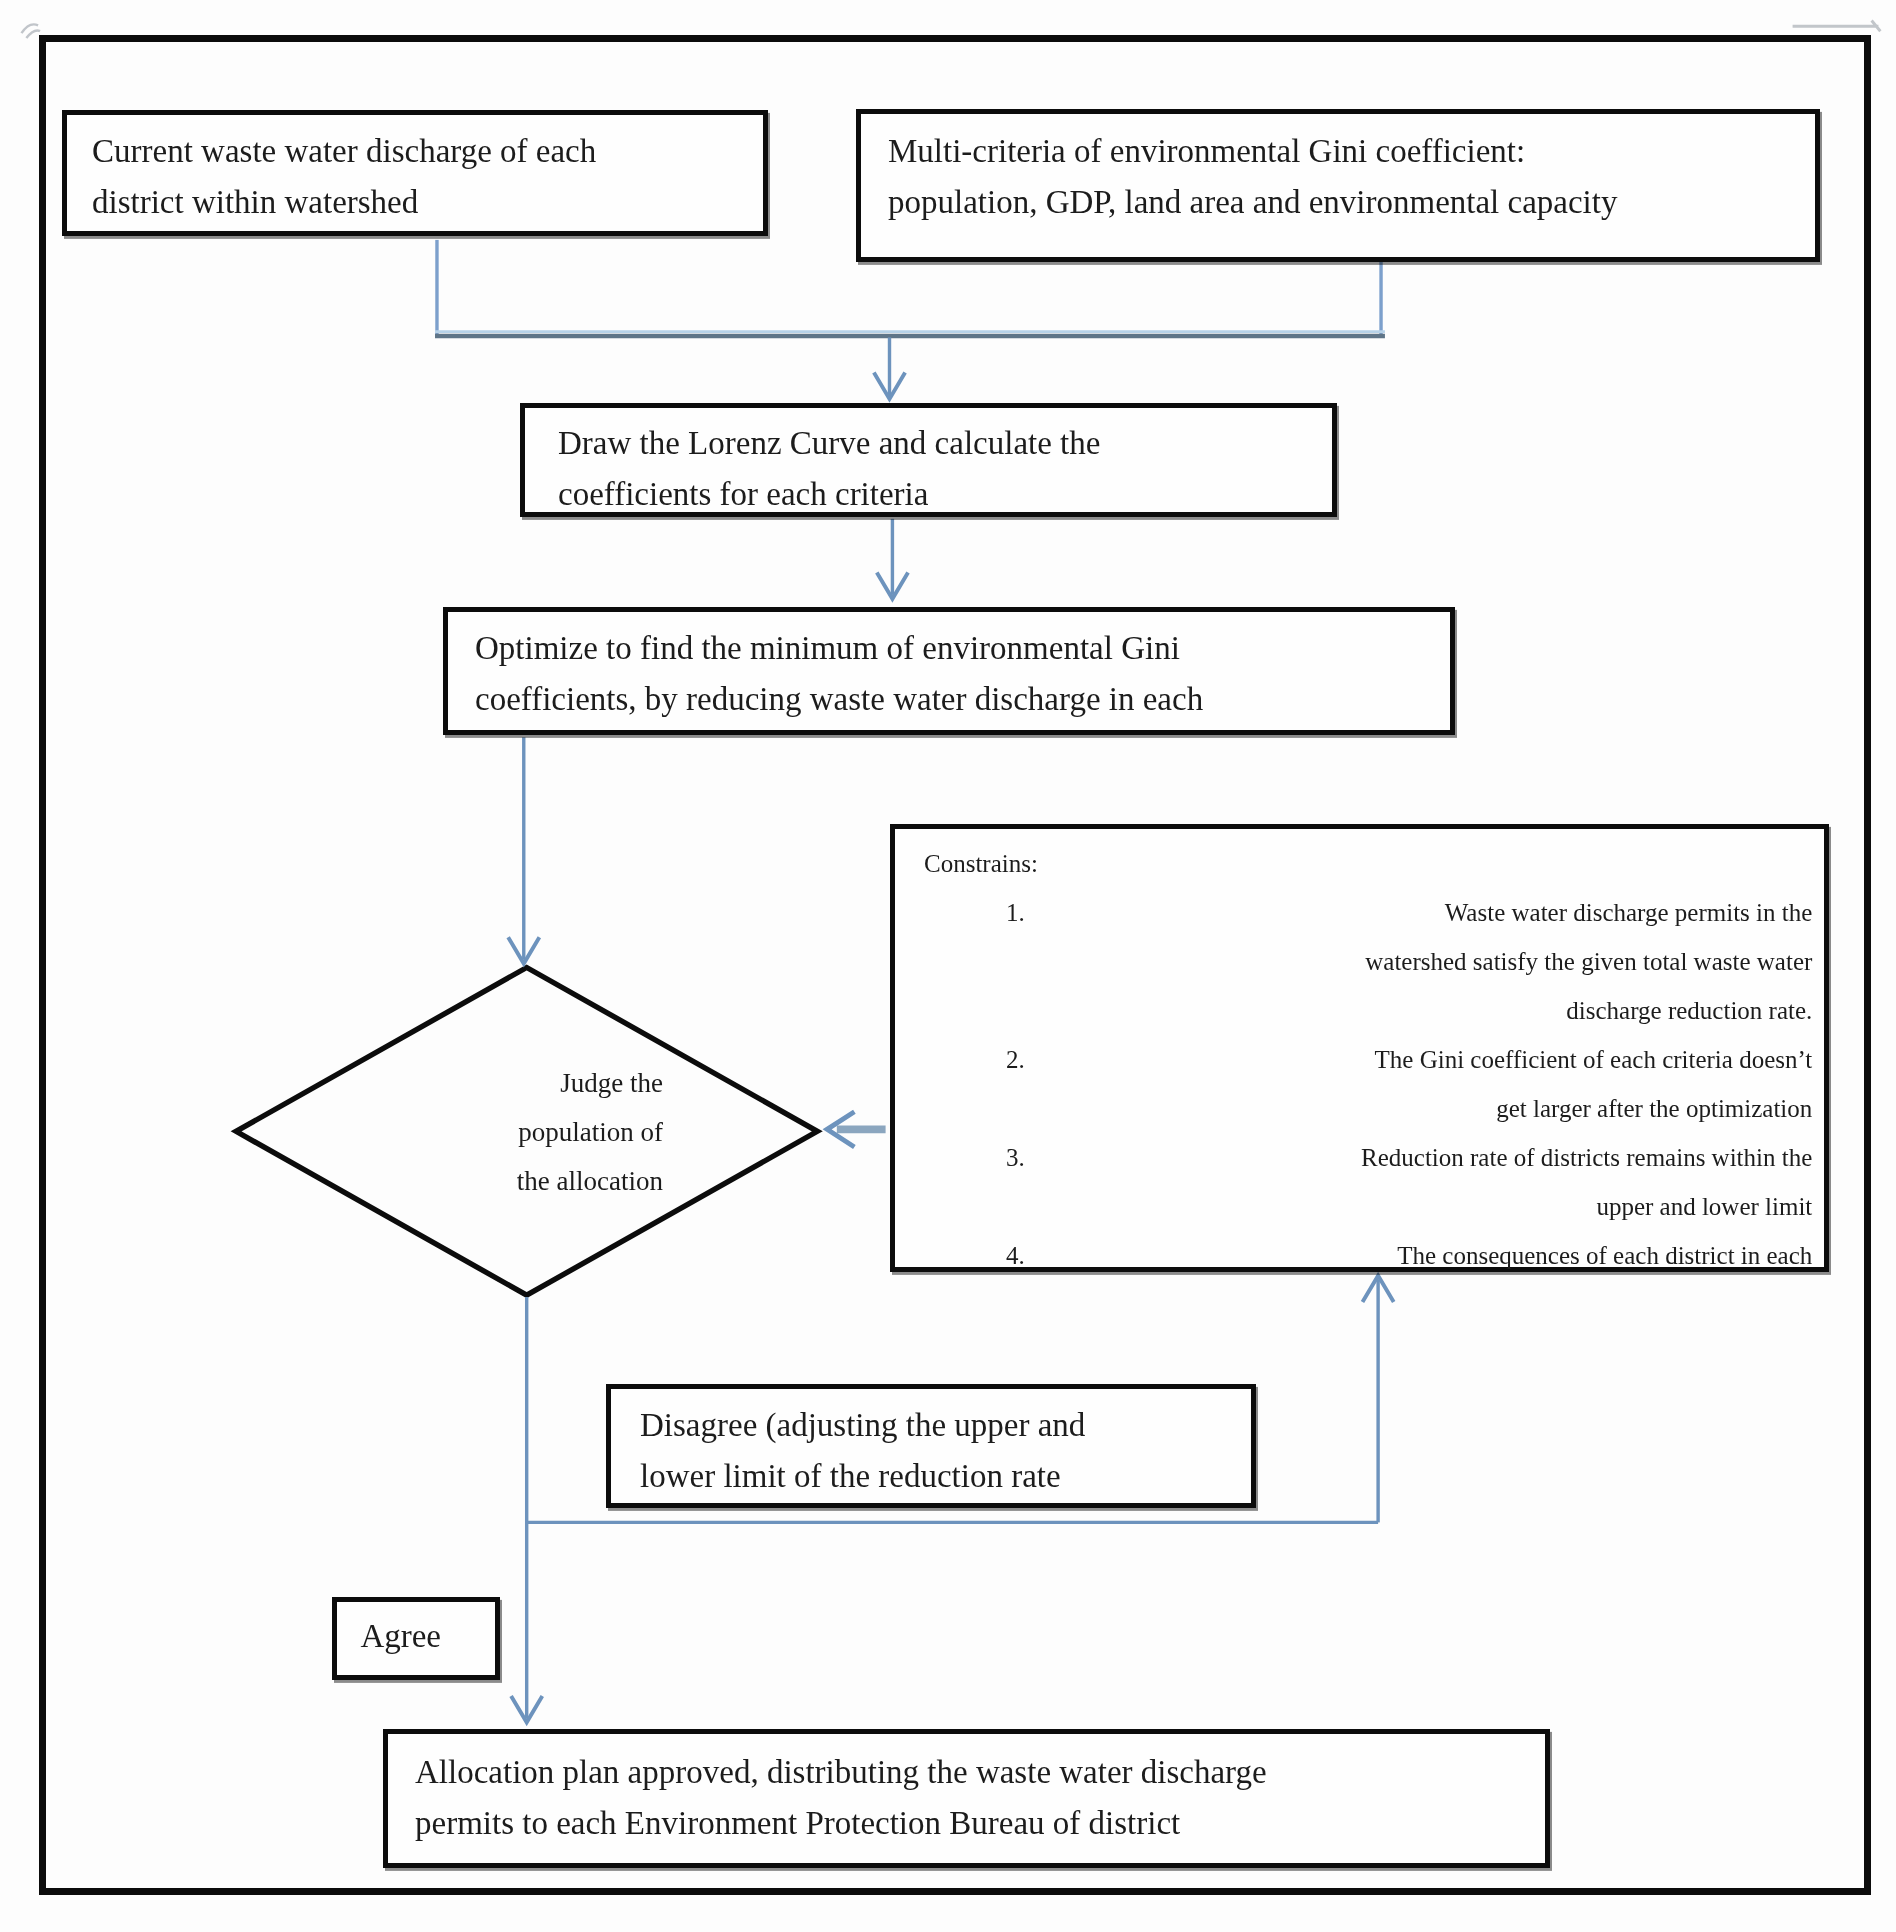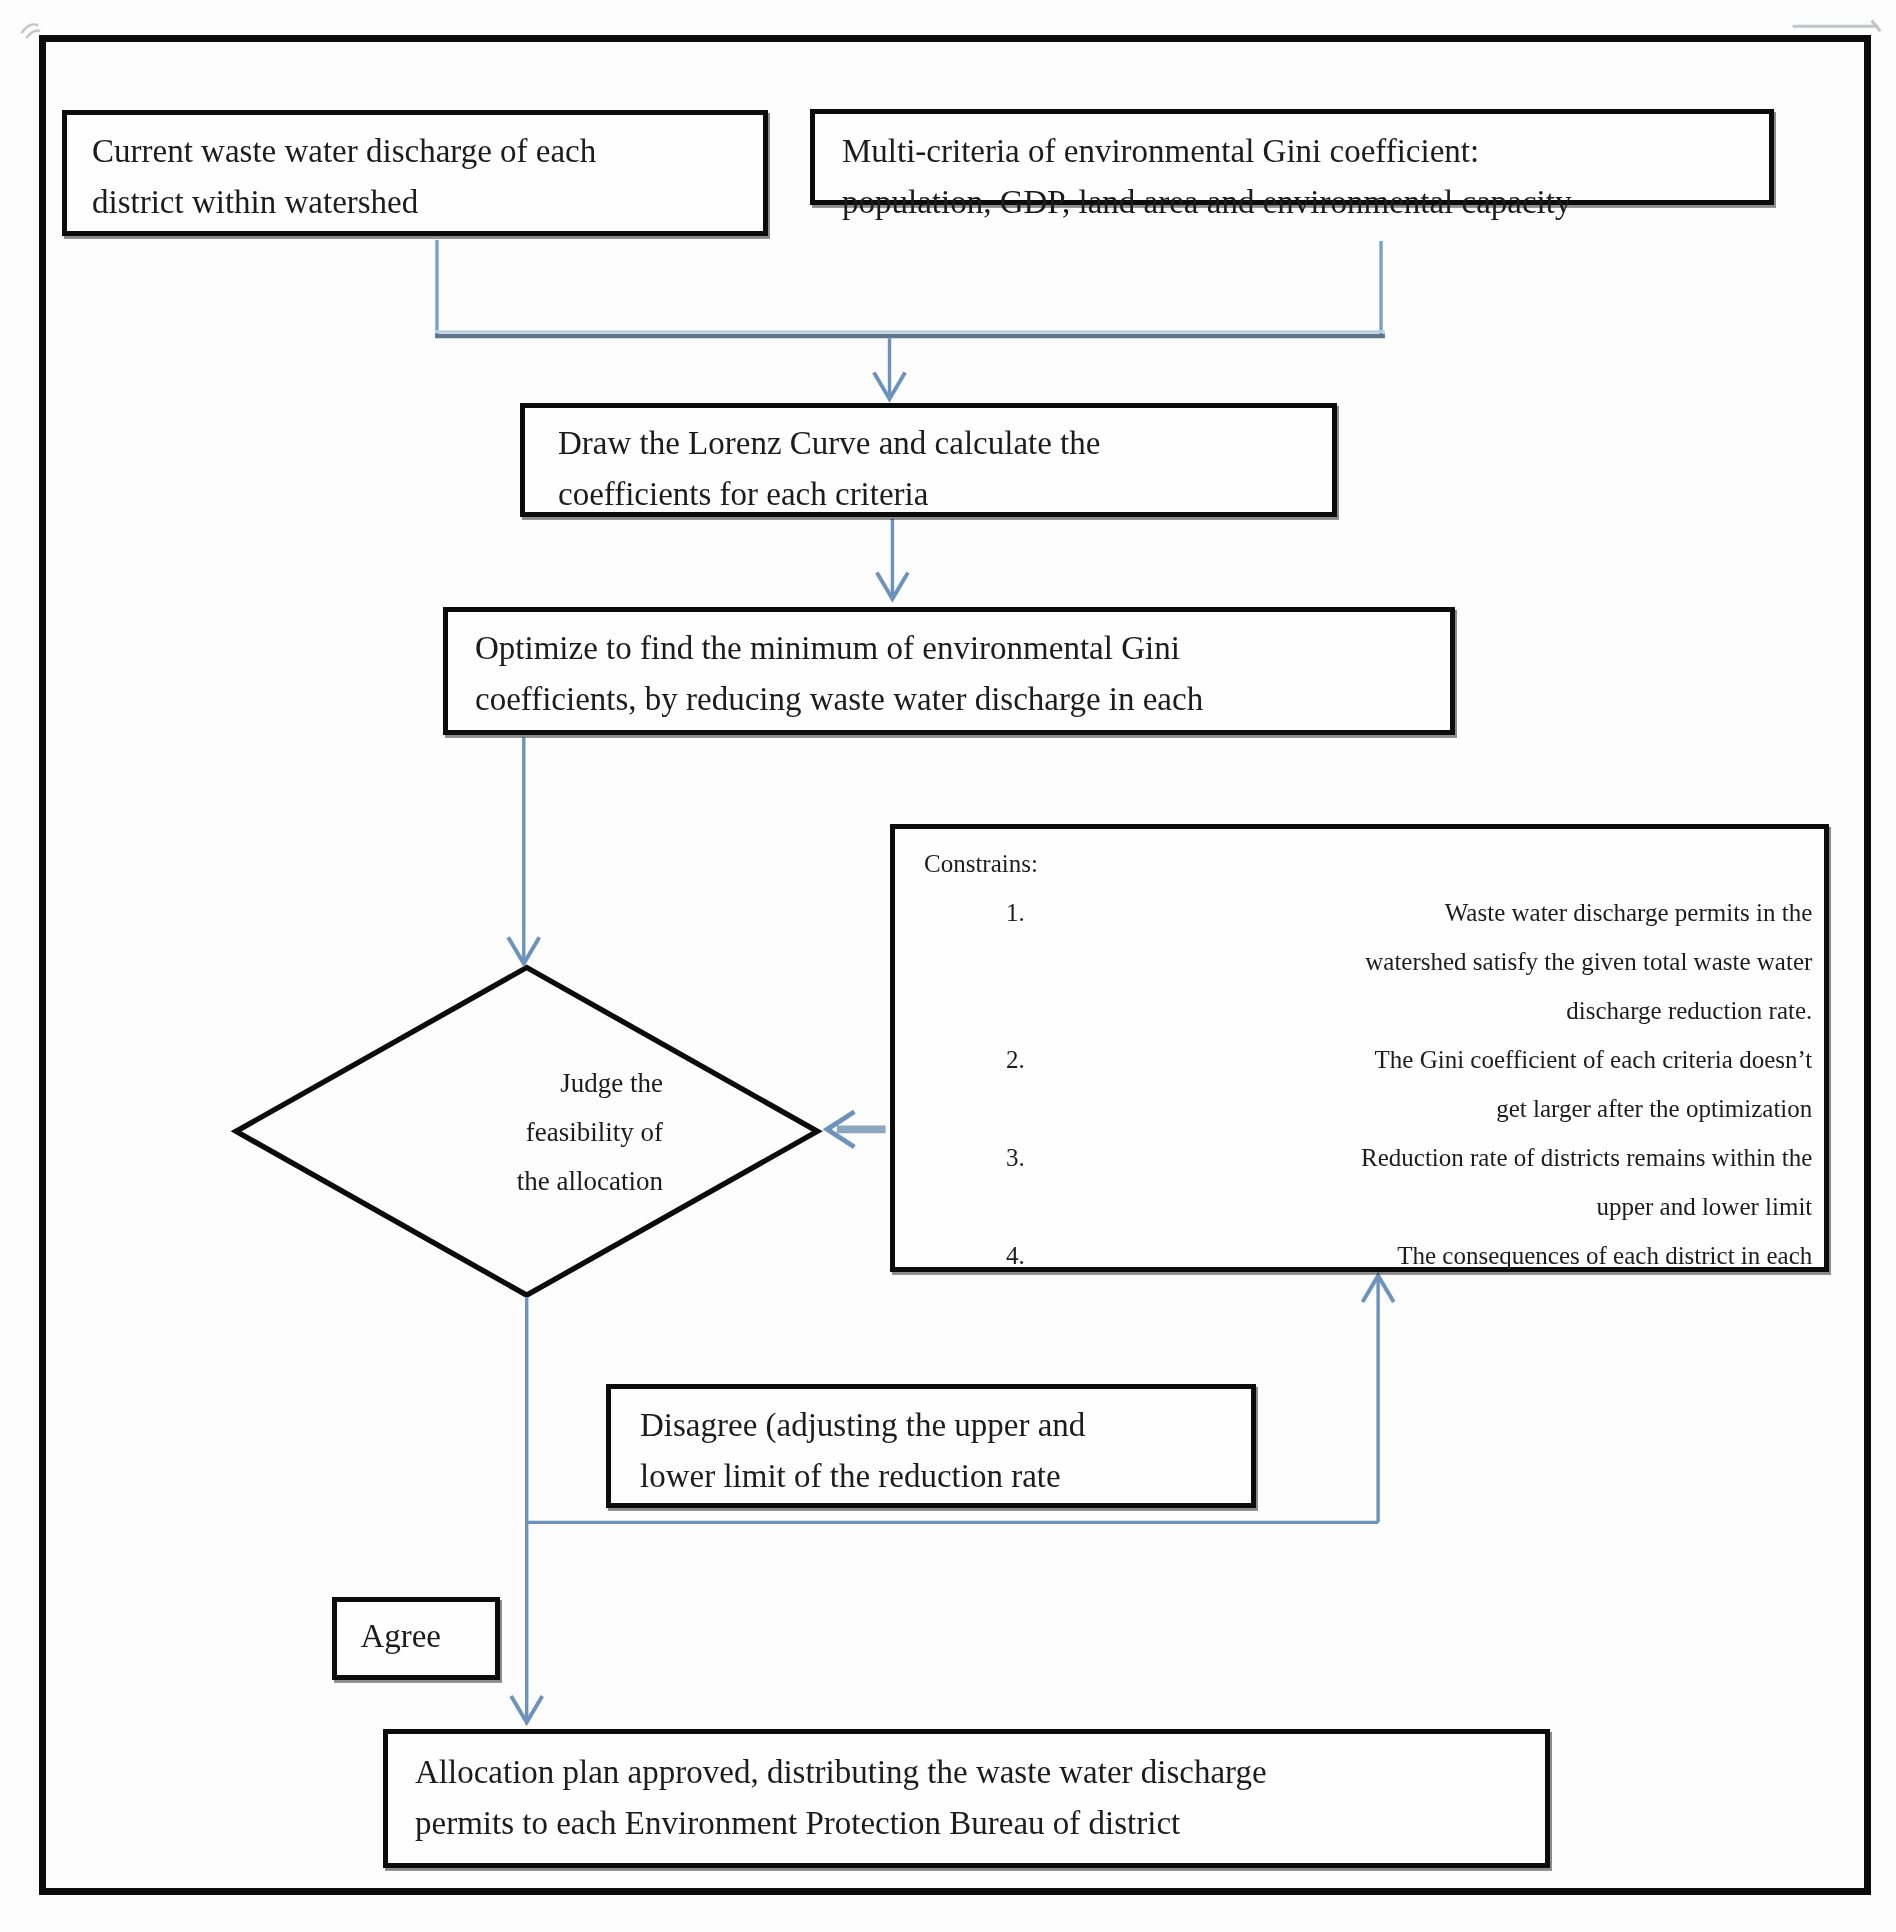--- a/index.html
+++ b/index.html
@@ -15,21 +15,21 @@
     border:7.8px solid #0c0c0c;background:transparent;
   }
   .node{
     position:absolute;z-index:2;box-sizing:border-box;
     background:#fefefe;border:5.9px solid #0c0c0c;
     box-shadow:2px 2.9px 0 rgba(0,0,0,0.45);
     font-size:33px;line-height:51px;
   }
   .ln{white-space:nowrap;}
   .node-current{left:62px;top:110px;width:706px;height:126px;padding:10.7px 9.8px 0 25px;}
-  .node-multi{left:810px;top:109px;width:964px;height:96px;padding:11.7px 9.8px 0 27px;}
+  .node-multi{left:856px;top:109px;width:964px;height:153px;padding:11.7px 9.8px 0 27px;}
   .node-lorenz{left:520px;top:403px;width:817px;height:114px;padding:9.8px 9.8px 0 33px;}
   .node-optimize{left:443px;top:607px;width:1012px;height:128px;padding:10.7px 9.8px 0 27px;}
   .node-constraints{
     left:890px;top:824px;width:939px;height:448px;padding:9.8px 11.7px 0 29px;
     font-size:25px;line-height:49px;
   }
   .c-row{display:flex;align-items:flex-start;}
   .c-num{flex:0 0 45px;margin-left:82px;white-space:nowrap;}
   .c-body{flex:1 1 auto;text-align:right;}
   .node-disagree{left:606px;top:1384px;width:650px;height:124px;padding:10.7px 9.8px 0 29px;}
@@ -94,21 +94,21 @@
     <div class="ln">coefficients for each criteria</div>
   </div>
 
   <div class="node node-optimize">
     <div class="ln">Optimize to find the minimum of environmental Gini</div>
     <div class="ln">coefficients, by reducing waste water discharge in each</div>
   </div>
 
   <div class="decision-label">
     <div class="ln">Judge the</div>
-    <div class="ln">feasibility of</div>
+    <div class="ln">population of</div>
     <div class="ln">the allocation</div>
   </div>
 
   <div class="node node-constraints">
     <div class="ln">Constrains:</div>
 
     <div class="c-row">
       <span class="c-num">1.</span>
       <span class="c-body">
         <div class="ln">Waste water discharge permits in the</div>

